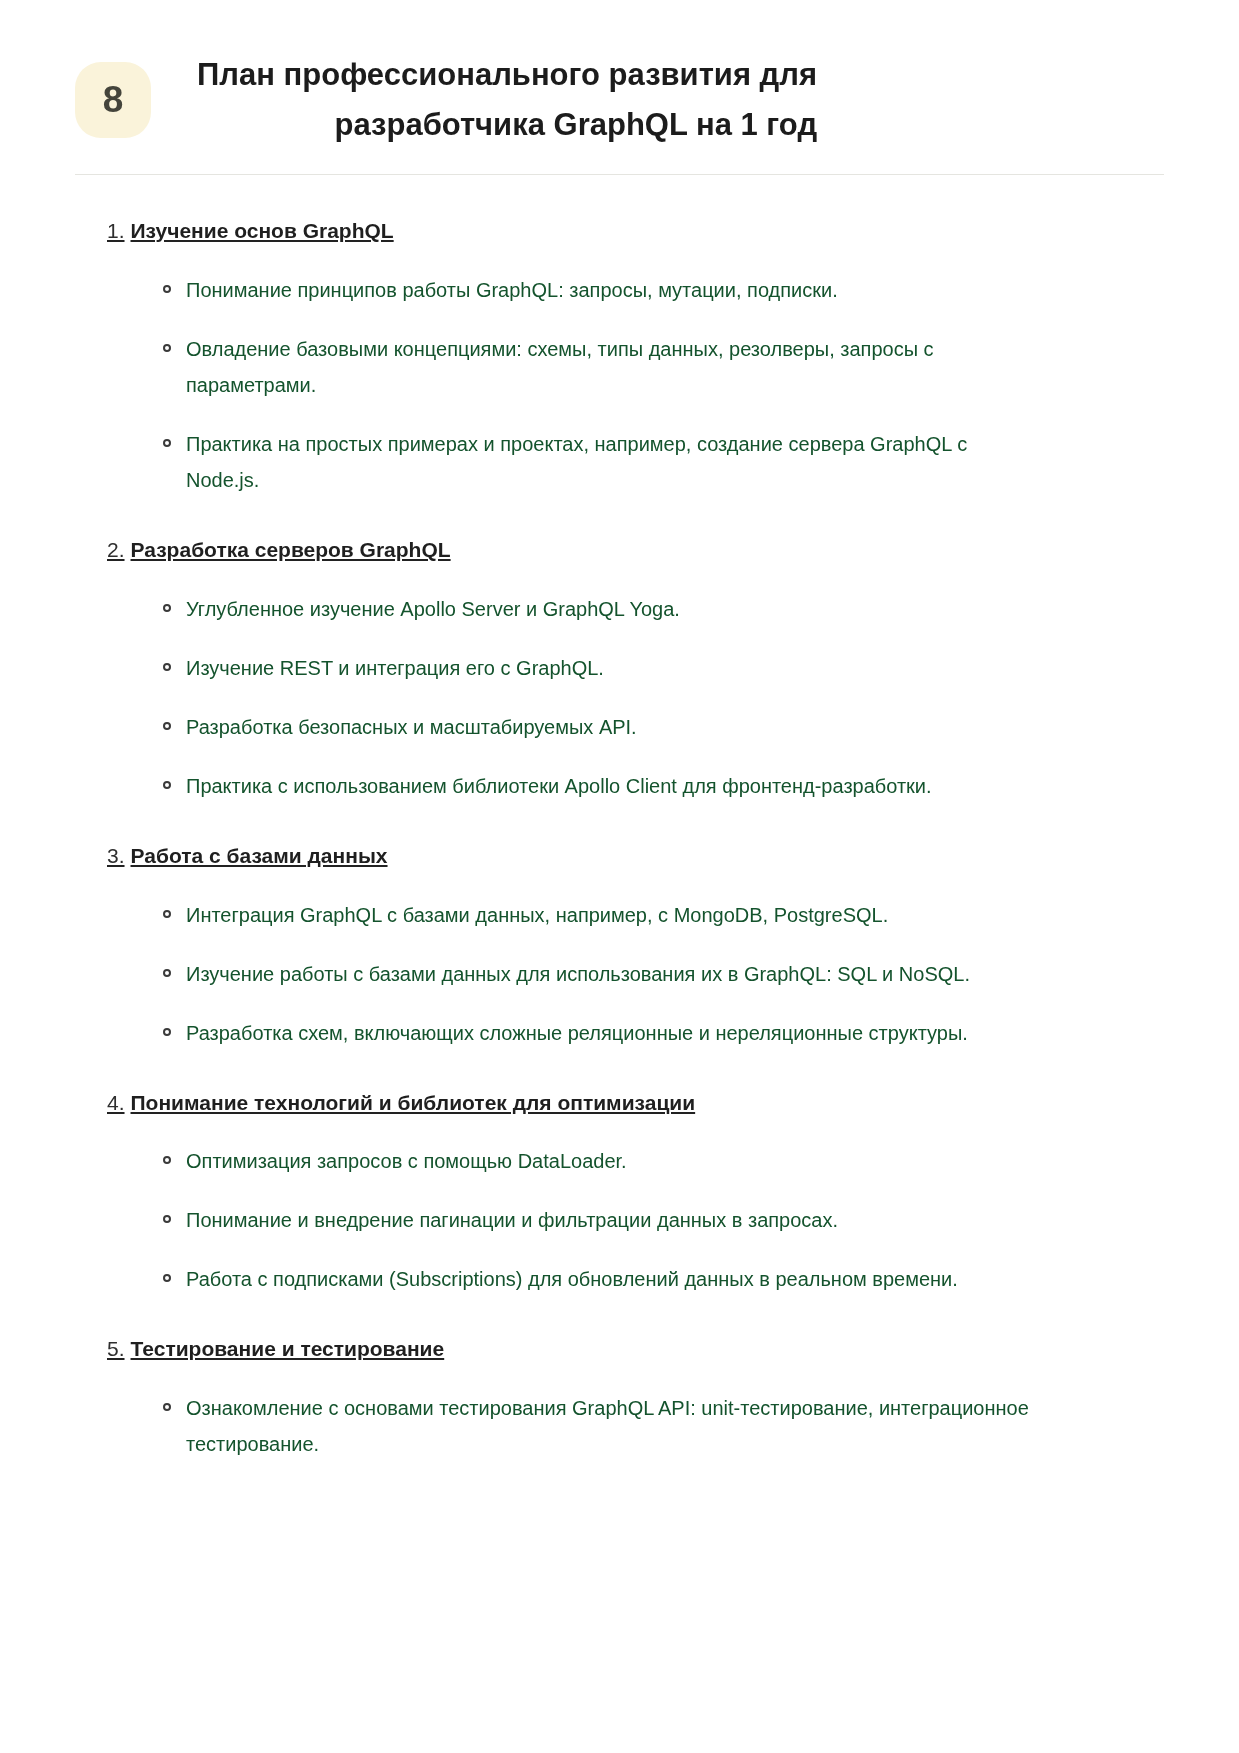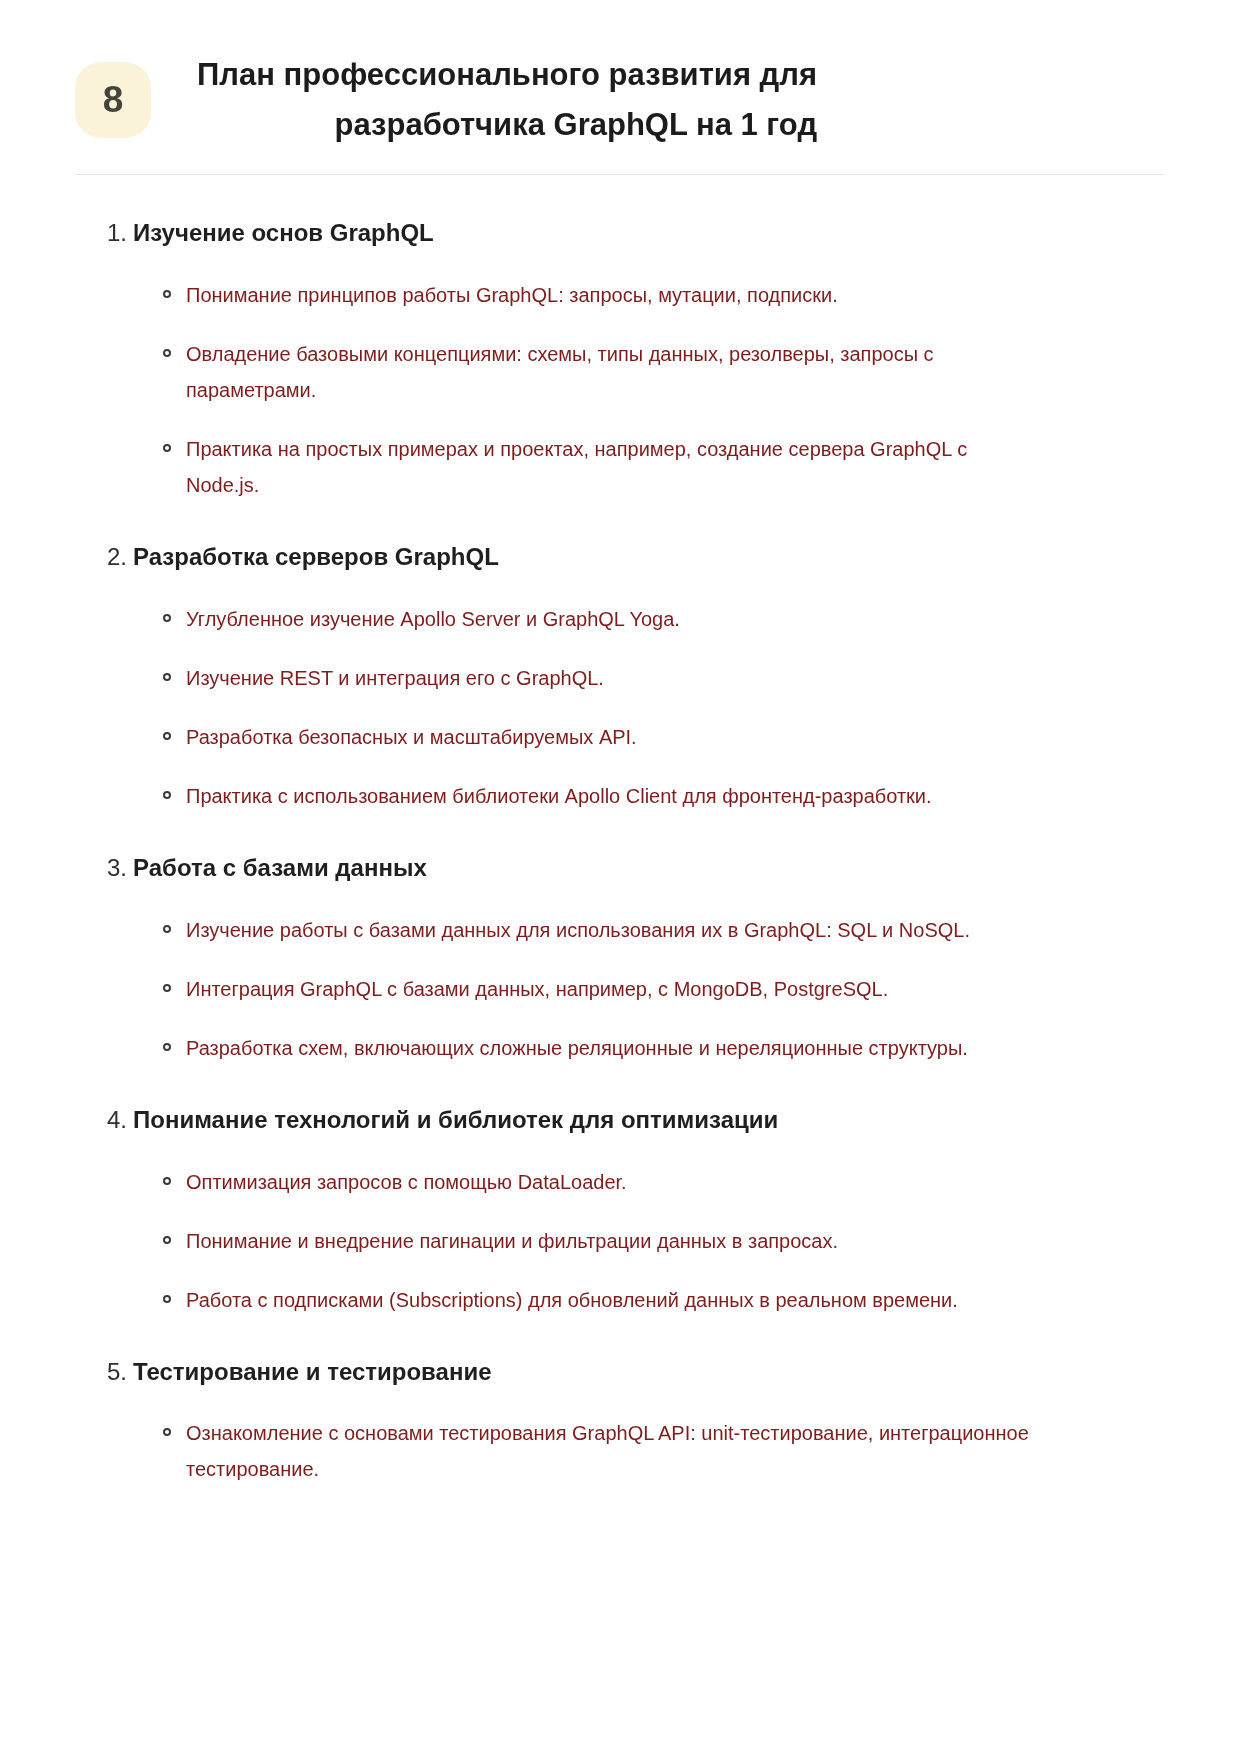--- a/index.html
+++ b/index.html
@@ -48,43 +48,44 @@
     padding-top: 38px;
   }
   ol.sections {
     list-style: none;
     margin: 0;
     padding: 0;
   }
   li.section { margin-top: 34px; }
   li.section:first-child { margin-top: 0; }
   .section-heading {
-    font-size: 24px;
+    font-size: 21px;
     line-height: 1.7;
     color: #222222;
+    text-decoration: underline;
   }
   .section-number {
     font-weight: 400;
     color: #2f2f2f;
     margin-right: 6px;
   }
   .section-title { font-weight: 700; color: #1f1f1f; }
   ul.sub-list {
     list-style: none;
     margin: 0;
     padding: 0;
   }
   li.sub-item {
     position: relative;
     padding-left: 79px;
     margin-top: 23px;
     font-size: 20px;
     line-height: 1.8;
     max-width: 922px;
-    color: #7f1d1d;
+    color: #14532d;
   }
   .bullet {
     position: absolute;
     left: 56px;
     top: 13px;
     width: 8px;
     height: 8px;
     border: 2.5px solid #3a3a3a;
     border-radius: 50%;
   }
@@ -116,22 +117,22 @@
           <ul class="sub-list">
             <li class="sub-item"><span class="bullet"></span><span class="item-text">Углубленное изучение Apollo Server и GraphQL Yoga.</span></li>
             <li class="sub-item"><span class="bullet"></span><span class="item-text">Изучение REST и интеграция его с GraphQL.</span></li>
             <li class="sub-item"><span class="bullet"></span><span class="item-text">Разработка безопасных и масштабируемых API.</span></li>
             <li class="sub-item"><span class="bullet"></span><span class="item-text">Практика с использованием библиотеки Apollo Client для фронтенд-разработки.</span></li>
           </ul>
         </li>
         <li class="section">
           <div class="section-heading"><span class="section-number">3.</span><span class="section-title">Работа с базами данных</span></div>
           <ul class="sub-list">
+            <li class="sub-item"><span class="bullet"></span><span class="item-text">Интеграция GraphQL с базами данных, например, с MongoDB, PostgreSQL.</span></li>
             <li class="sub-item"><span class="bullet"></span><span class="item-text">Изучение работы с базами данных для использования их в GraphQL: SQL и NoSQL.</span></li>
-            <li class="sub-item"><span class="bullet"></span><span class="item-text">Интеграция GraphQL с базами данных, например, с MongoDB, PostgreSQL.</span></li>
             <li class="sub-item"><span class="bullet"></span><span class="item-text">Разработка схем, включающих сложные реляционные и нереляционные структуры.</span></li>
           </ul>
         </li>
         <li class="section">
           <div class="section-heading"><span class="section-number">4.</span><span class="section-title">Понимание технологий и библиотек для оптимизации</span></div>
           <ul class="sub-list">
             <li class="sub-item"><span class="bullet"></span><span class="item-text">Оптимизация запросов с помощью DataLoader.</span></li>
             <li class="sub-item"><span class="bullet"></span><span class="item-text">Понимание и внедрение пагинации и фильтрации данных в запросах.</span></li>
             <li class="sub-item"><span class="bullet"></span><span class="item-text">Работа с подписками (Subscriptions) для обновлений данных в реальном времени.</span></li>
           </ul>

